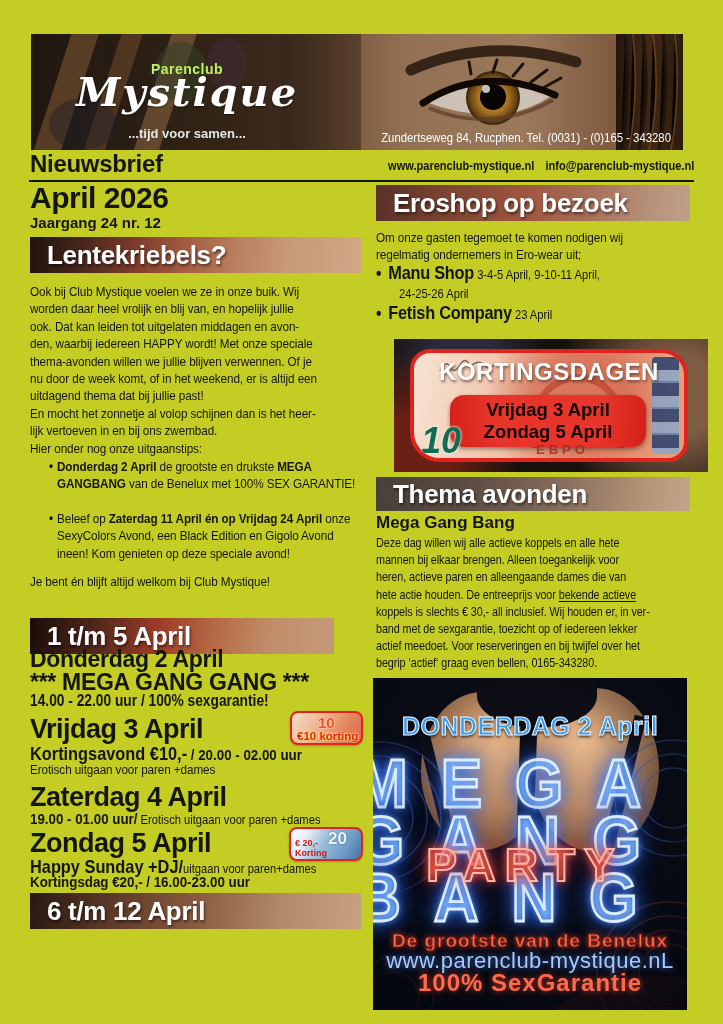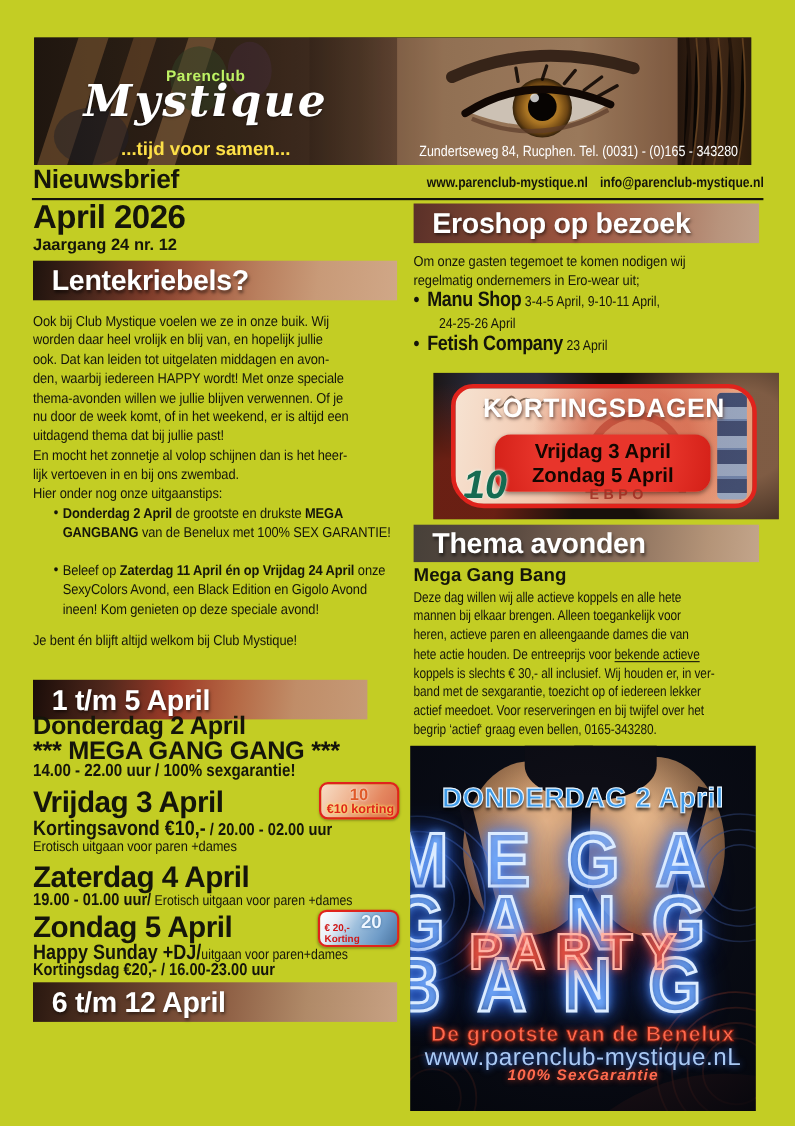--- a/index.html
+++ b/index.html
@@ -11,21 +11,21 @@
   }
   .abs { position:absolute; }
 
   
   #hdr { left:31px; top:34px; width:652px; height:116px; overflow:hidden; background:#1d1712; }
   #hdr svg { position:absolute; left:0; top:0; }
   .brand-small { left:0; top:27px; width:312px; text-align:center; color:#bef264; font-weight:700; font-size:14px; letter-spacing:.5px; }
   .brand { left:0; top:34px; width:312px; text-align:center; color:#fff;
            font-family:"DejaVu Serif",serif; font-style:italic; font-weight:700; font-size:40px; letter-spacing:2px;
            text-shadow:0 1px 2px rgba(0,0,0,.5); }
-  .brand-tag { left:0; top:92px; width:312px; text-align:center; color:#fde047; font-weight:700; font-size:17px; }
+  .brand-tag { left:0; top:92px; width:312px; text-align:center; color:#e5e5e5; font-weight:700; font-size:13px; }
   .hdr-addr { right:12px; bottom:5px; color:#fff; font-size:13.5px; font-weight:400;
               transform:scaleX(.84); transform-origin:right; white-space:nowrap; }
 
   
   .nb-label { left:30px; top:150px; font-size:24px; font-weight:700; letter-spacing:-.3px; }
   .nb-links { right:29px; top:158px; font-size:13px; font-weight:700; white-space:nowrap;
               transform:scaleX(.85); transform-origin:right; }
   .nb-links span { cursor:pointer; }
   .nb-links .mail { margin-left:13px; }
   .rule { left:29px; top:180px; width:665px; height:2px; background:#14140a; }
@@ -154,22 +154,22 @@
     transform:translateX(-17px) scaleY(1.12); }
   .p-w1 { top:74px; } .p-w2 { top:131px; } .p-w3 { top:188px; }
   .p-party { top:160px; left:0; width:100%; text-align:center; font-size:46px; font-weight:700;
     letter-spacing:9px; color:rgba(255,90,70,.18); -webkit-text-stroke:2px #ffb4a4;
     text-shadow:0 0 8px #ff5a40,0 0 18px #e02a18; transform:translateX(-5px); z-index:3; }
   .p-sub { top:252px; left:0; width:100%; text-align:center; font-size:19px; font-weight:700;
     color:#ff6a4e; -webkit-text-stroke:.8px #7e1c10; letter-spacing:1px;
     text-shadow:0 0 6px rgba(255,80,50,.8); }
   .p-url { top:270px; left:0; width:100%; text-align:center; font-size:22px; font-weight:400;
     color:#a9c9f4; letter-spacing:.5px; text-shadow:0 0 7px #3f6ed8; cursor:pointer; }
-  .p-guarantee { top:291px; left:0; width:100%; text-align:center; font-size:14px; font-weight:700;
-    color:#ff6a4e; letter-spacing:1px; text-shadow:0 0 6px rgba(255,80,50,.7);font-style:italic; }
+  .p-guarantee { top:291px; left:0; width:100%; text-align:center; font-size:24px; font-weight:700;
+    color:#ff6a4e; letter-spacing:1px; text-shadow:0 0 6px rgba(255,80,50,.7); }
   .ev5-wrap { left:30px; top:936px; }
 </style>
 </head>
 <body>
 
 <div id="page">
 
   <div class="abs" id="hdr">
     <svg width="652" height="116" viewBox="0 0 652 116">
       <defs>

